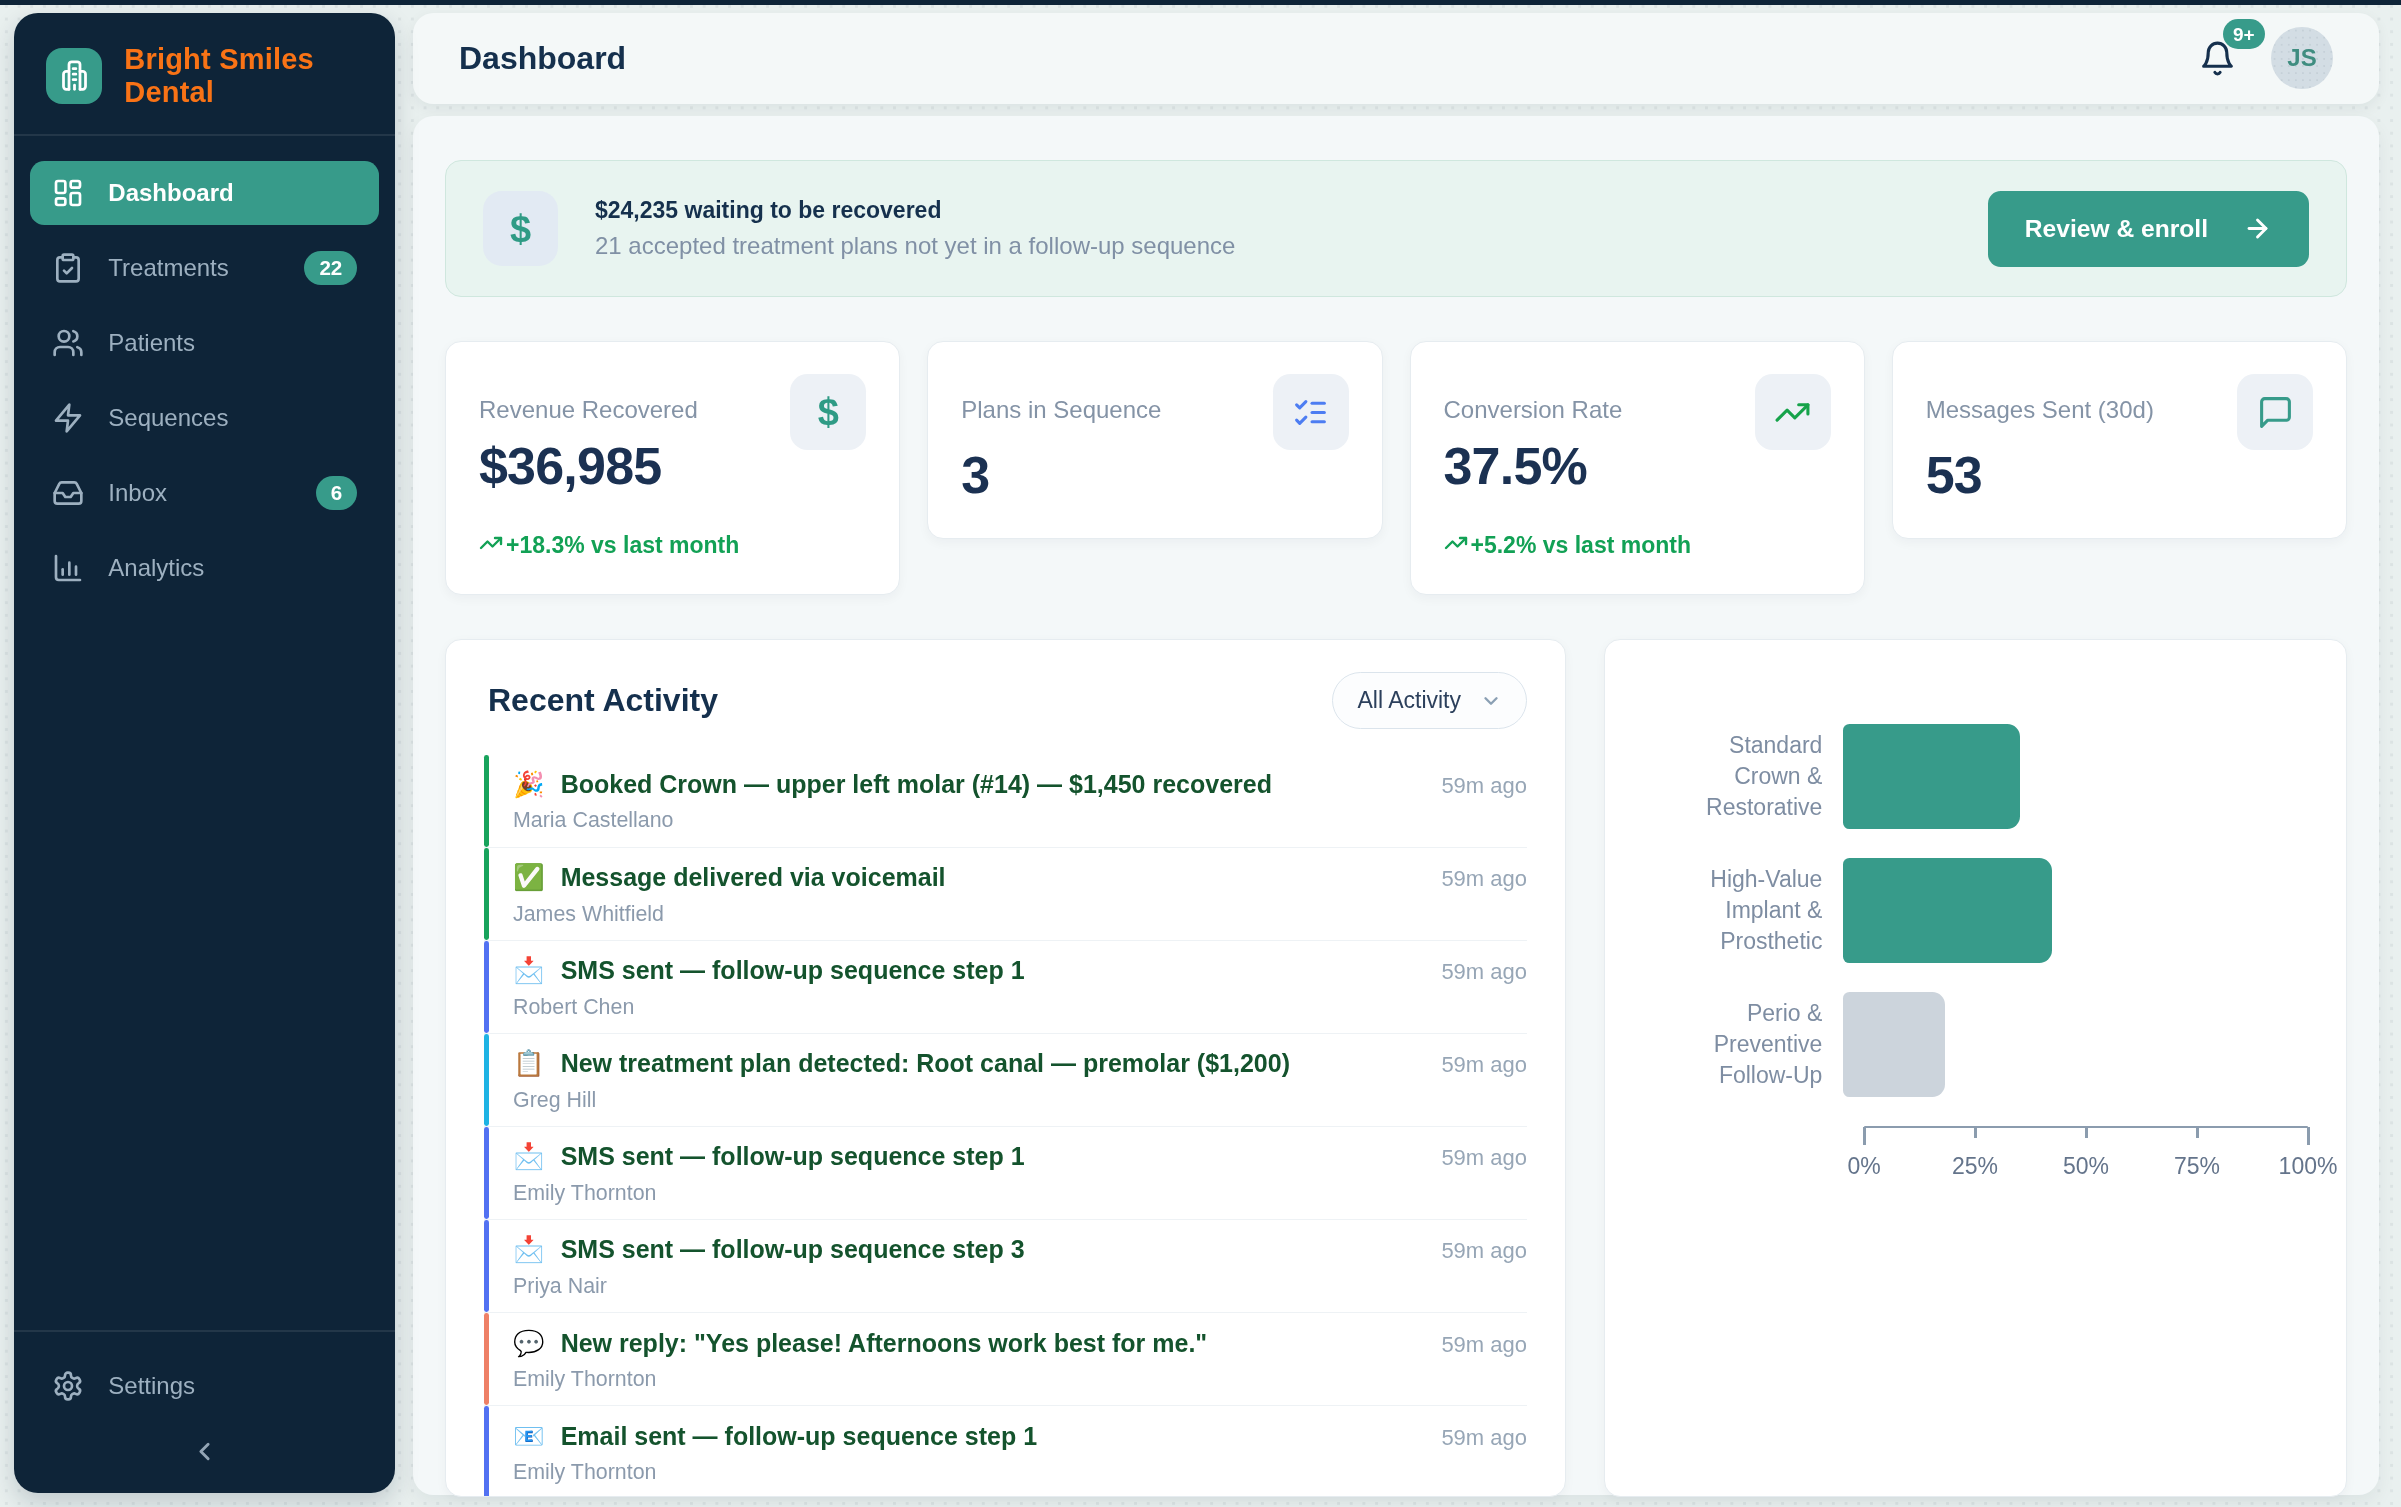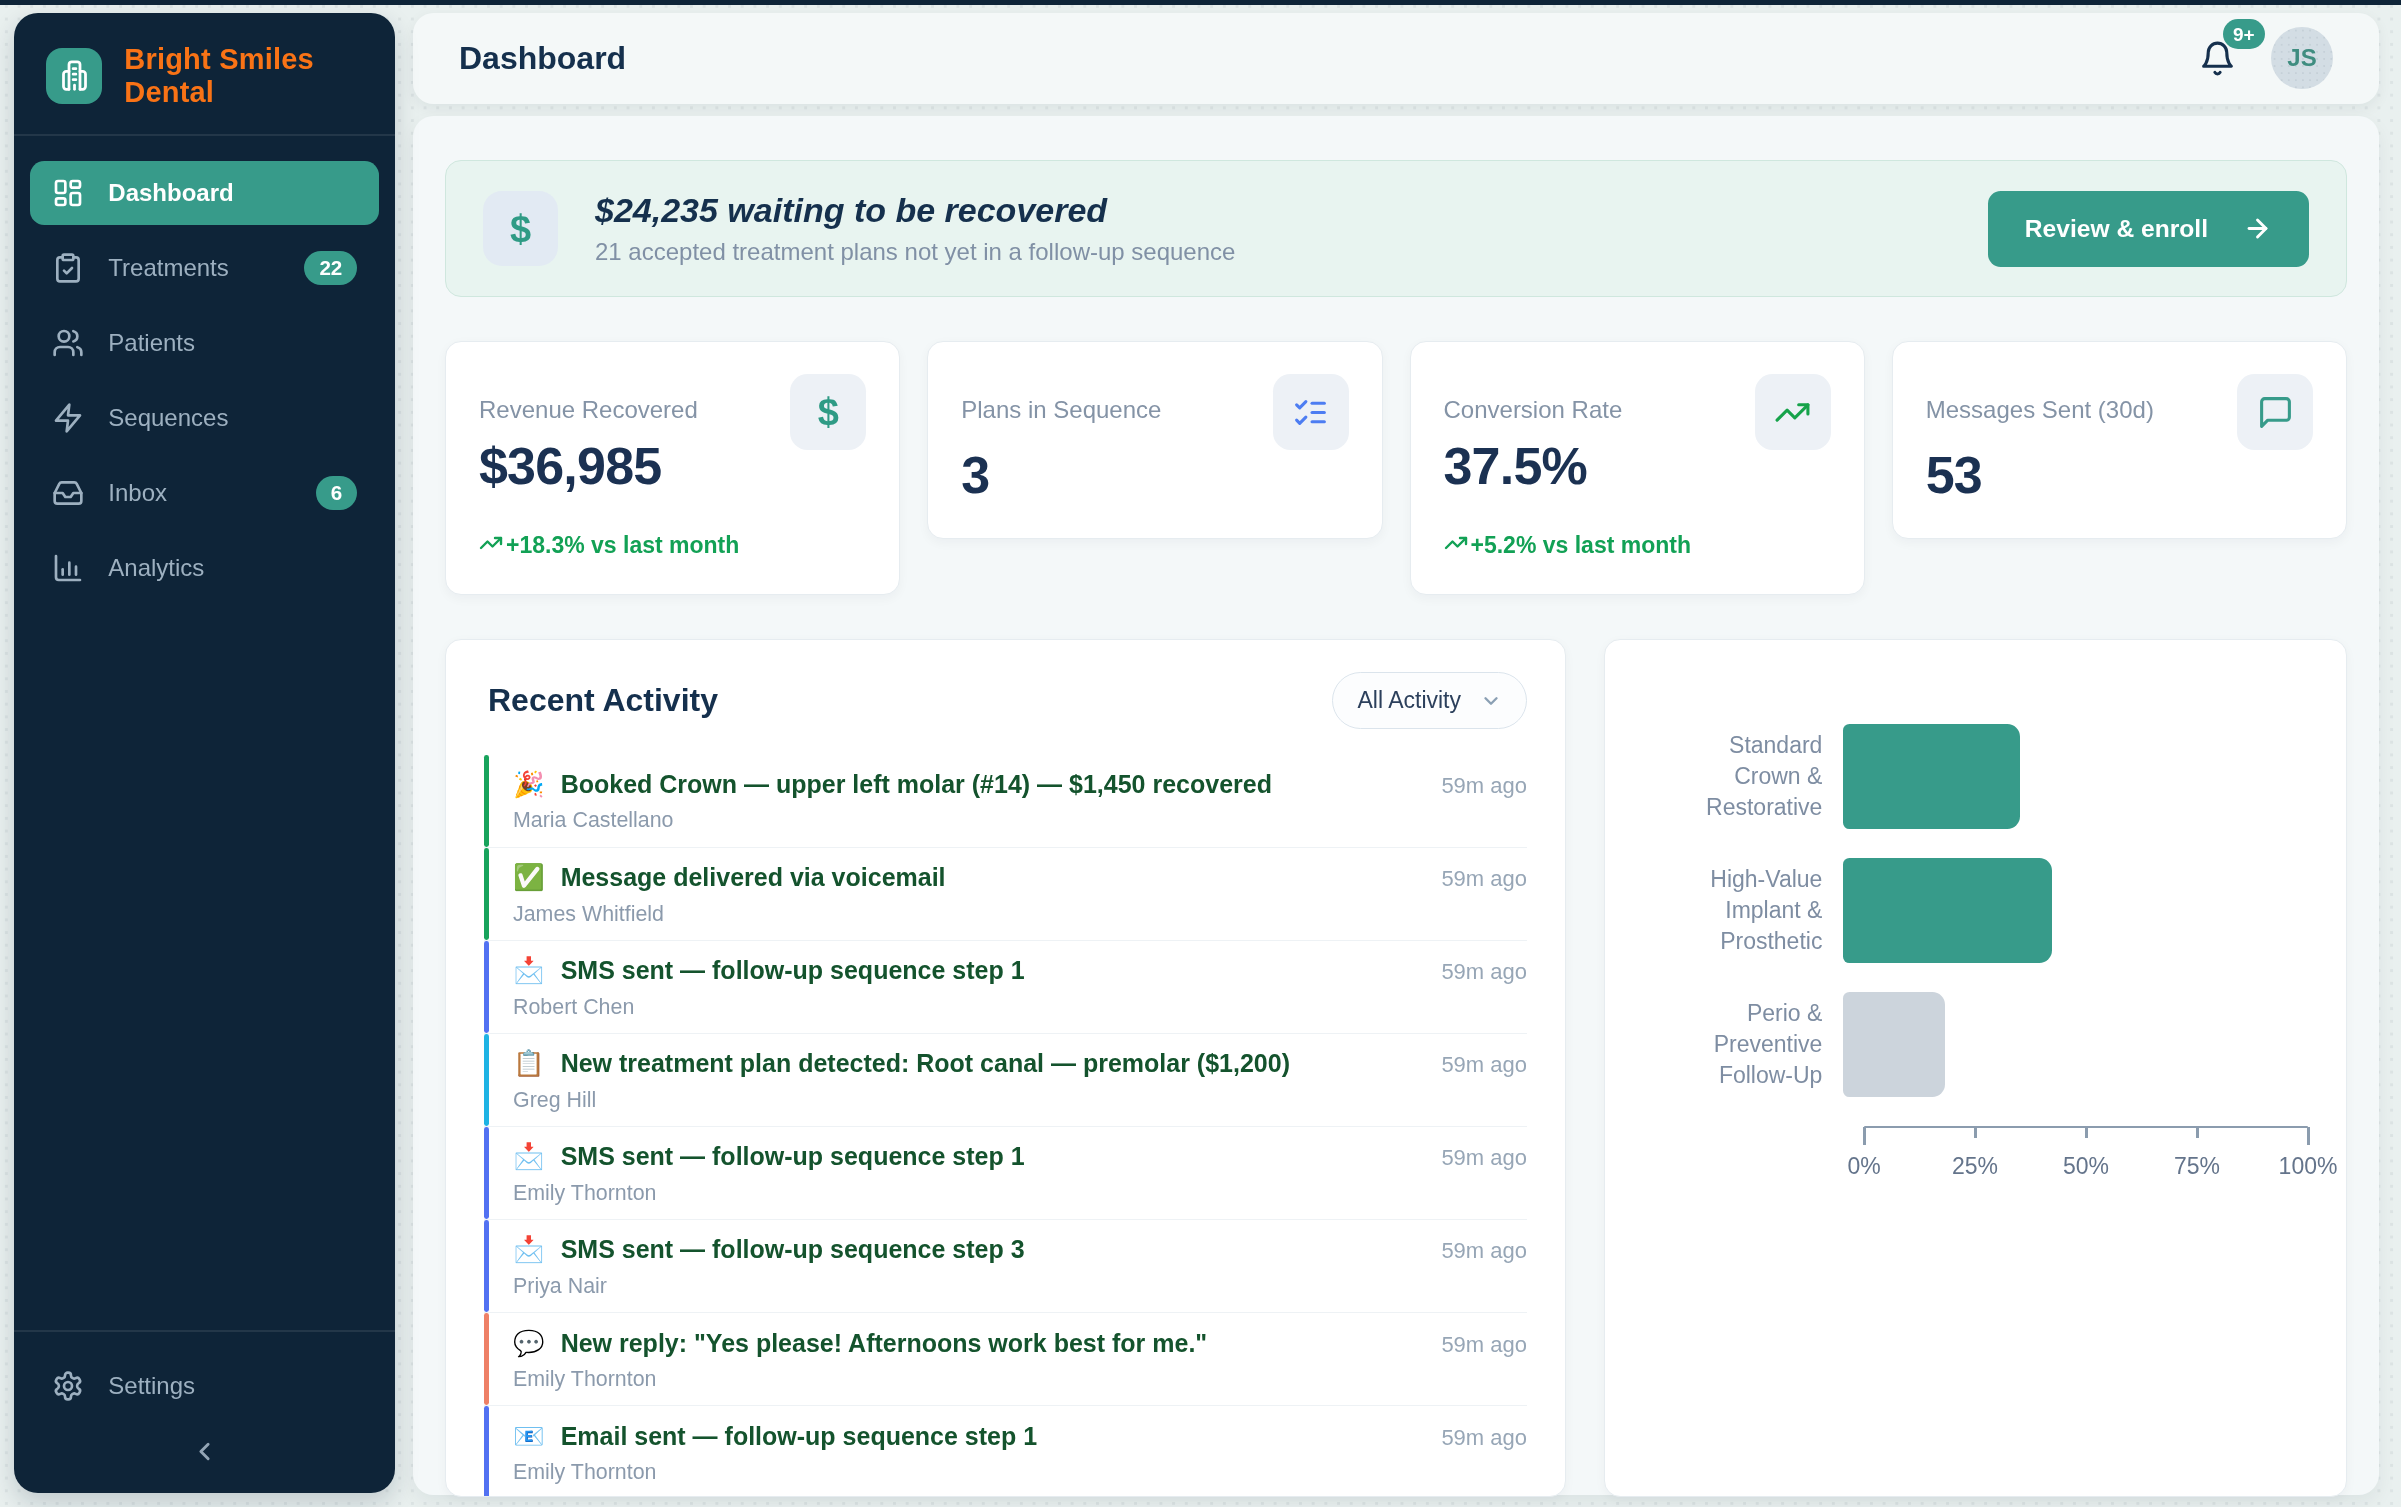--- a/index.html
+++ b/index.html
@@ -70,21 +70,21 @@
   .banner {
     height:137px; background:#e8f4f0; border:1.6px solid #cfe7de; border-radius:16px;
     display:flex; align-items:center; gap:37px; padding:0 37px;
   }
   .banner-icon {
     width:75px; height:75px; border-radius:19px; background:#e2eaf3; flex:none;
     display:flex; align-items:center; justify-content:center;
   }
   .dollar-glyph { color:#2f9b85; font-size:38px; font-weight:600; line-height:1; }
   .banner-texts { display:flex; flex-direction:column; gap:8px; }
-  .banner-title { font-size:34px; font-weight:700; color:#15304d;font-style:italic; }
+  .banner-title { font-size:23px; font-weight:700; color:#15304d; }
   .banner-sub { font-size:24px; color:#8090a5; }
   .banner-btn {
     margin-left:auto; background:#379b8a; color:#fff; border:none; border-radius:12.7px;
     font-size:24.6px; font-weight:600; font-family:inherit; padding:0 37px; height:76px;
     display:flex; align-items:center; gap:35px; cursor:pointer;
   }
   .banner-btn svg { width:29px; height:29px; stroke:#fff; fill:none; stroke-width:2.4; stroke-linecap:round; stroke-linejoin:round; }
 
   
   .stats { margin-top:44px; display:grid; grid-template-columns:repeat(4,1fr); gap:27px; align-items:start; }

